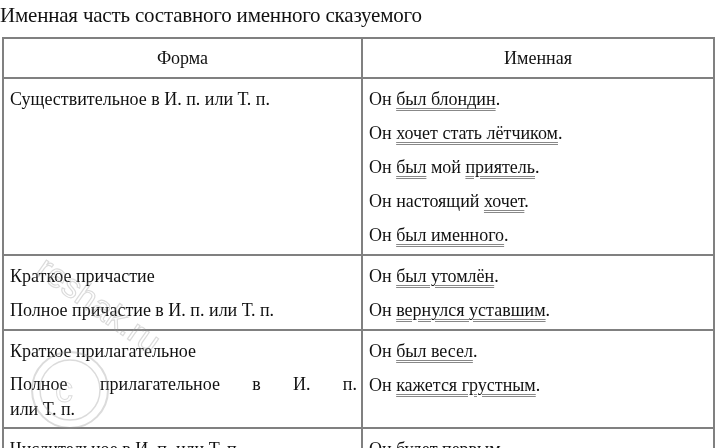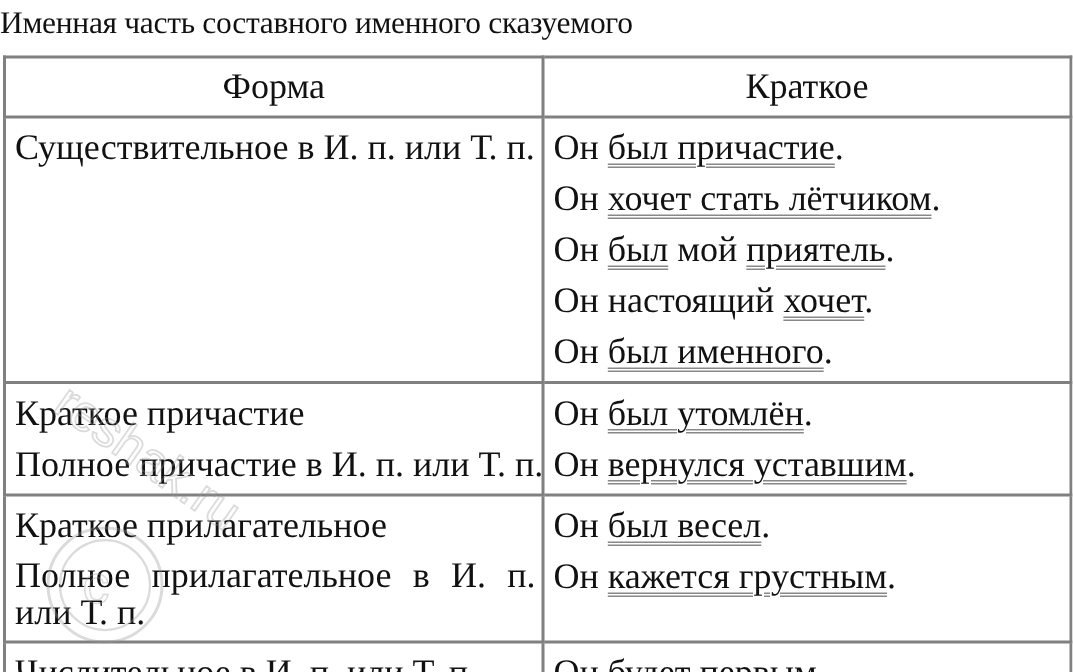--- a/index.html
+++ b/index.html
@@ -3,21 +3,21 @@
 <meta charset="utf-8">
 <style>
   html, body { margin:0; padding:0; background:#fff; }
   body { width:715px; height:448px; position:relative; overflow:hidden;
          font-family:"Liberation Serif","DejaVu Serif",serif; color:#111; }
   .title { position:absolute; left:0; top:3px; width:715px; 
            font-size:21px; letter-spacing:-0.2px; }
   table { position:absolute; left:2px; top:37px; width:711px; border-collapse:collapse;
           table-layout:fixed; }
   td, th { border:2px solid #808080; vertical-align:top; font-weight:normal;
-           font-size:24px; padding:0; }
+           font-size:18px; padding:0; }
   th { height:38px; text-align:center; vertical-align:middle; }
   col.c1 { width:359px; }
   col.c2 { width:352px; }
   .cell { padding:5px 4px 0 6px; }
   .line { height:34px; line-height:30px; white-space:nowrap; }
   .line.justify { white-space:normal; text-align:justify; text-align-last:justify; height:auto; line-height:28px; }
   .line.cont { height:28px; line-height:22px; }
   .u { text-decoration:underline double #888; text-decoration-thickness:1px;
        text-underline-offset:3px; }
   .watermark { position:absolute; left:0; top:250px; width:200px; height:200px;
@@ -29,33 +29,33 @@
 <div class="title">Именная часть составного именного сказуемого</div>
 
 <table>
   <colgroup>
       <col class="c1">
       <col class="c2">
     </colgroup>
   <thead>
     <tr>
       <th>Форма</th>
-      <th>Краткое</th>
+      <th>Именная</th>
     </tr>
   </thead>
   <tbody id="tbody">
       <tr style="height: 164px;">
         <td>
           <div class="cell">
             <div class="line">Существительное в И. п. или Т. п.</div>
           </div>
         </td>
         <td>
           <div class="cell">
-            <div class="line"><span>Он </span><span class="u">был причастие</span><span>.</span></div>
+            <div class="line"><span>Он </span><span class="u">был блондин</span><span>.</span></div>
             <div class="line"><span>Он </span><span class="u">хочет стать лётчиком</span><span>.</span></div>
             <div class="line"><span>Он </span><span class="u">был</span><span> мой </span><span class="u">приятель</span><span>.</span></div>
             <div class="line"><span>Он </span><span>настоящий </span><span class="u">хочет</span><span>.</span></div>
             <div class="line"><span>Он </span><span class="u">был именного</span><span>.</span></div>
           </div>
         </td>
       </tr>
       <tr style="height: 68px;">
         <td>
           <div class="cell">

